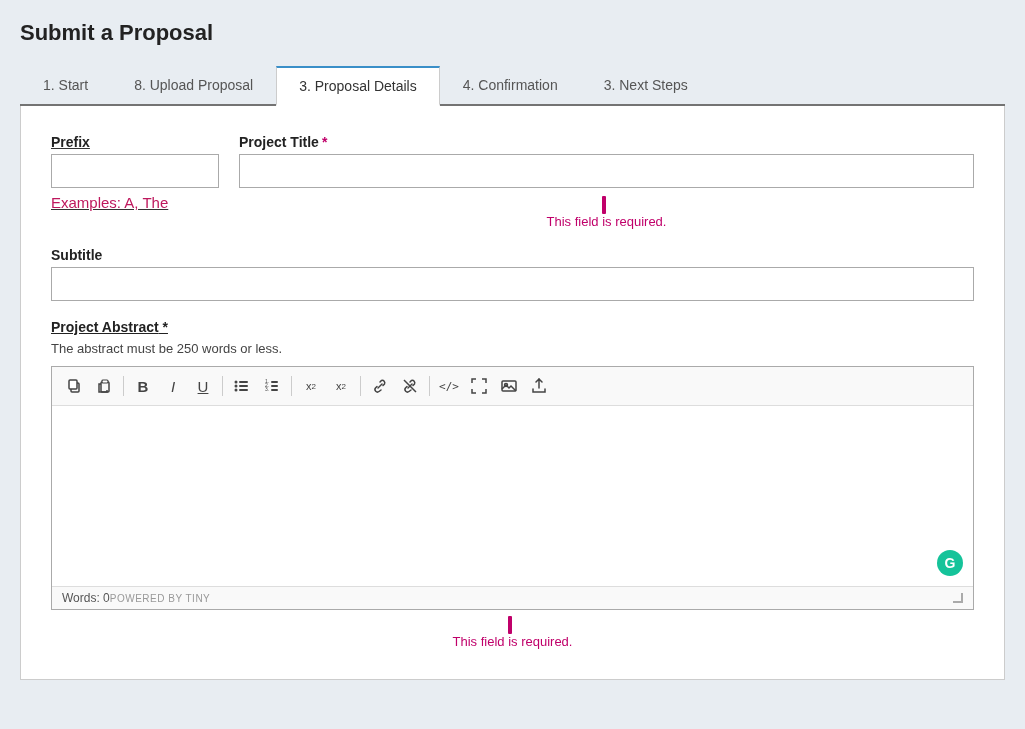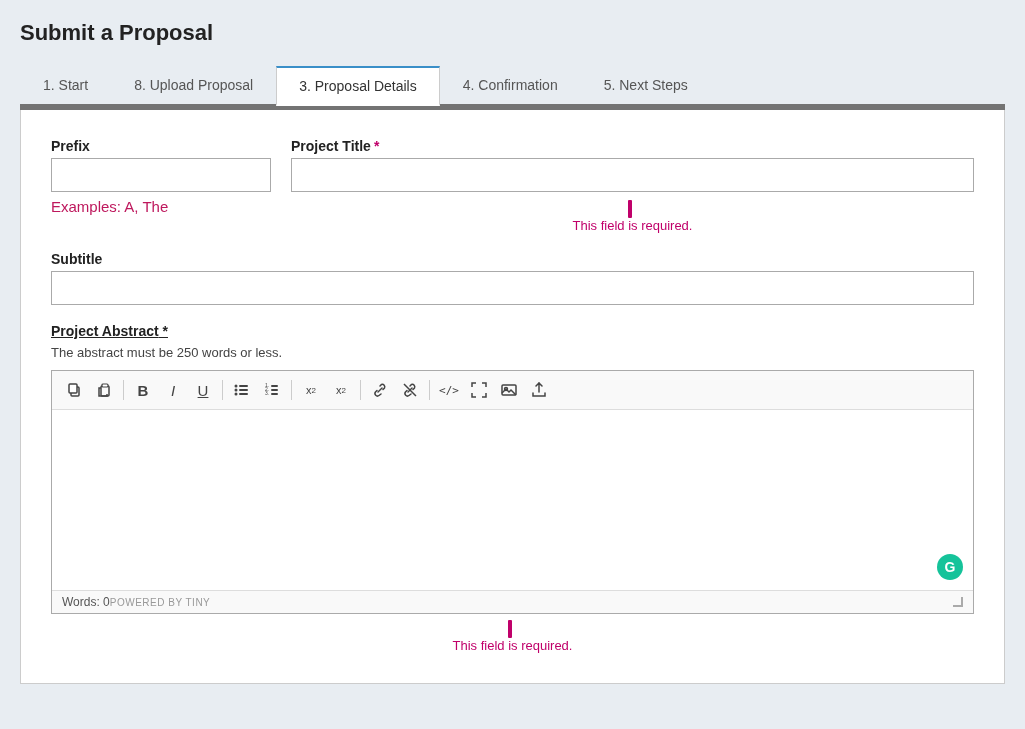--- a/index.html
+++ b/index.html
@@ -12,21 +12,21 @@
       color: #333;
     }
     .page-title {
       font-size: 22px;
       font-weight: bold;
       margin-bottom: 18px;
       color: #222;
     }
     .tabs {
       display: flex;
-      border-bottom: 6px solid #737373;
+      border-bottom: 2px solid #737373;
       margin-bottom: 0;
       background: transparent;
     }
     .tab {
       padding: 10px 22px;
       cursor: pointer;
       font-size: 14px;
       color: #555;
       border: 1px solid transparent;
       border-bottom: none;
@@ -53,22 +53,23 @@
       gap: 20px;
       margin-bottom: 18px;
       align-items: flex-start;
     }
     .form-group {
       display: flex;
       flex-direction: column;
       gap: 4px;
     }
     .form-group.prefix {
-      width: 220px;
+      width: 168px;
       flex-shrink: 0;
+      text-decoration: underline;
     }
     .form-group.project-title {
       flex: 1;
     }
     label {
       font-weight: bold;
       font-size: 14px;
       color: #222;
     }
     label .required {
@@ -197,21 +198,21 @@
 </head>
 <body>
 
 <h1 class="page-title">Submit a Proposal</h1>
 
 <div class="tabs">
   <div class="tab">1. Start</div>
   <div class="tab">8. Upload Proposal</div>
   <div class="tab active">3. Proposal Details</div>
   <div class="tab">4. Confirmation</div>
-  <div class="tab">5. Next Steps</div>
+  <div class="tab">3. Next Steps</div>
 </div>
 
 <div class="form-container">
 
   <div class="form-row">
     <div class="form-group prefix">
       <label>Prefix</label>
       <input type="text" style="">
       <span class="hint-text">Examples: A, The</span>
     </div>

